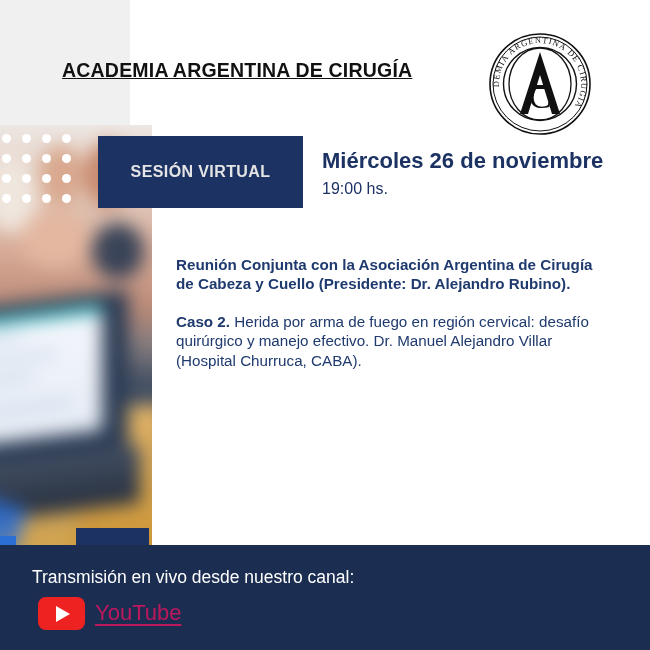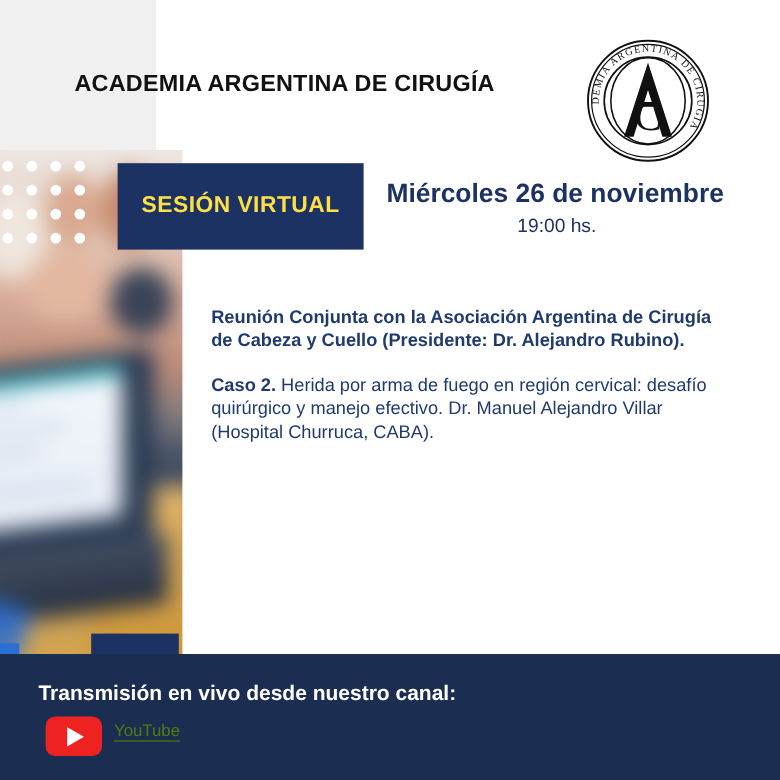--- a/index.html
+++ b/index.html
@@ -9,21 +9,21 @@
     font-family:"Liberation Sans",sans-serif;
     -webkit-font-smoothing:antialiased;
   }
   #flyer{position:relative;width:650px;height:650px;background:#fff;overflow:hidden;}
 
   
   .header-band{position:absolute;left:0;top:0;width:130px;height:125px;background:#f0f0f0;}
   .header-title{
     position:absolute;left:62px;top:59px;
     font-size:19.5px;font-weight:bold;letter-spacing:.2px;
-    color:#111;white-space:nowrap;
+    color:#111;white-space:nowrap;text-decoration:underline;
   }
   .seal{position:absolute;left:484px;top:28px;width:112px;height:112px;}
 
   
   .photo{
     position:absolute;left:0;top:125px;width:152px;height:420px;
     overflow:hidden;
   }
   .photo-inner{position:absolute;inset:-20px;filter:blur(9px);}
   .ph-bg2{position:absolute;inset:0;background:
@@ -47,46 +47,46 @@
   .dotgrid i{position:absolute;width:9px;height:9px;border-radius:50%;background:#fff;}
 
   .tab-bottom{position:absolute;left:76px;top:528px;width:73px;height:22px;background:#1b3263;}
 
   
   .badge{
     position:absolute;left:98px;top:136px;width:205px;height:72px;
     background:#1b3263;display:flex;align-items:center;justify-content:center;
   }
   .badge span{
-    color:#fde047;font-size:19px;font-weight:bold;letter-spacing:.4px;
+    color:#e5e5e5;font-size:16px;font-weight:bold;letter-spacing:.4px;
   }
 
   
   .date{
     position:absolute;left:322px;top:148px;
     font-size:22px;font-weight:bold;color:#1b3263;white-space:nowrap;
   }
   .time{
-    position:absolute;left:322px;top:180px;width:284px;text-align:center;
+    position:absolute;left:322px;top:180px;width:284px;text-align:left;
     font-size:16px;color:#1b3263;
   }
 
   
   .body-wrap{position:absolute;left:176px;top:228px;width:430px;color:#1f3a6e;margin-top:27px;}
   .para{font-size:15.2px;line-height:1.28;margin:0 0 16px 0;}
   .para b{font-weight:bold;}
   .para.lead{font-weight:bold;margin-bottom:18px;}
 
   
   .footer{position:absolute;left:0;top:545px;width:650px;height:105px;background:#1c2d52;overflow:hidden;}
-  .footer-title{position:absolute;left:32px;top:22px;font-size:17.5px;font-weight:bold;color:#fff;white-space:nowrap;}
+  .footer-title{position:absolute;left:32px;top:22px;font-size:17.5px;font-weight:normal;color:#fff;white-space:nowrap;}
   .yt-icon{position:absolute;left:38px;top:597px;width:47px;height:33px;background:#ef2222;border-radius:8px;}
   .yt-icon:after{content:"";position:absolute;left:18px;top:9px;width:0;height:0;
       border-left:14px solid #fff;border-top:8px solid transparent;border-bottom:8px solid transparent;}
-  .yt-label{position:absolute;left:95px;top:600px;font-size:14px;color:#4d7c0f;
+  .yt-label{position:absolute;left:95px;top:600px;font-size:22px;color:#be185d;
       text-decoration:underline;text-underline-offset:4px;}
   .blue-corner{position:absolute;left:0;top:536px;width:16px;height:14px;background:#2b6fd4;}
 </style>
 </head>
 <body>
 
 <div id="flyer">
 
   <div class="header-band"></div>
 

